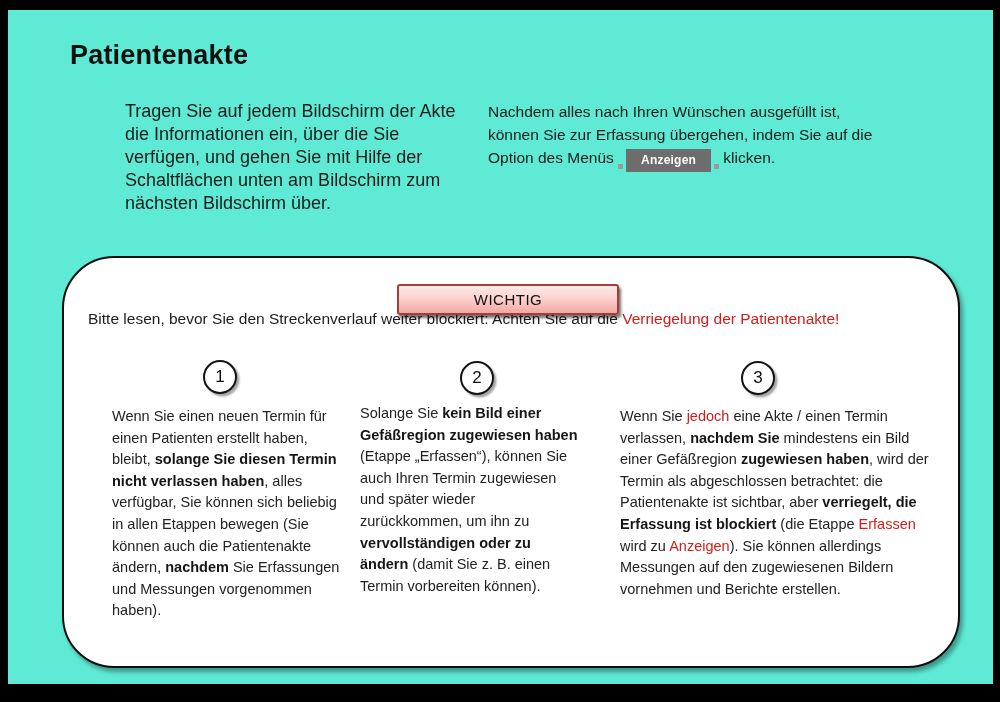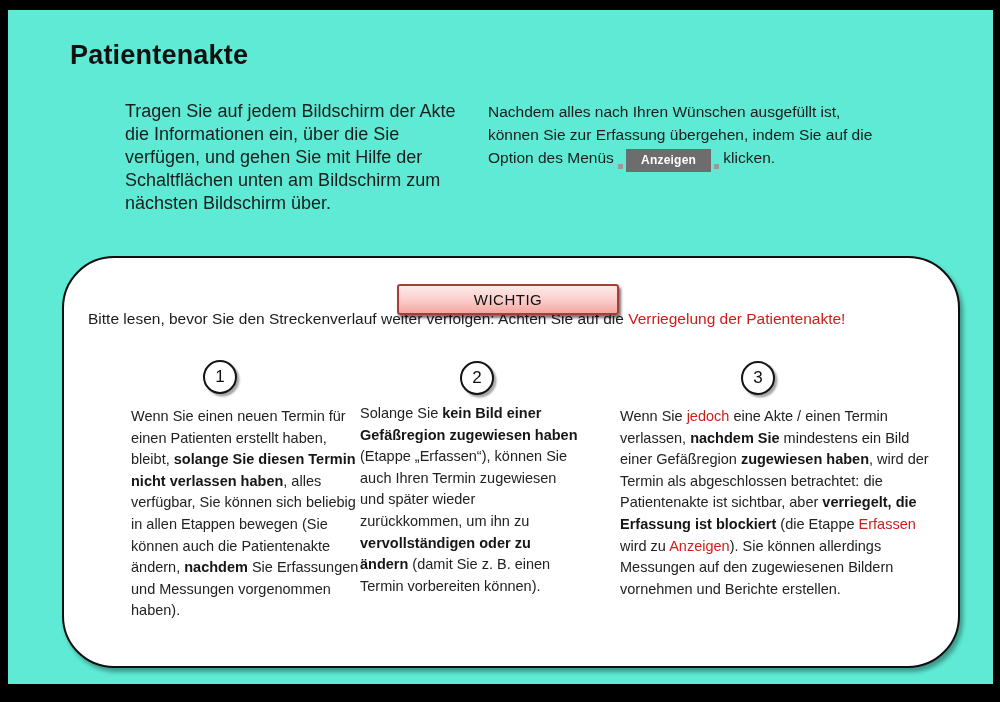--- a/index.html
+++ b/index.html
@@ -109,21 +109,21 @@
   }
   #circle1 { left: 195px; top: 350px; }
   #circle2 { left: 452px; top: 351px; }
   #circle3 { left: 733px; top: 351px; }
   .step-text {
     position: absolute;
     font-size: 14.5px;
     line-height: 21.6px;
     color: #222;
   }
-  #step1 { left: 123px; top: 396px; width: 232px; }
+  #step1 { left: 104px; top: 396px; width: 232px; }
   #step2 { left: 352px; top: 393px; width: 220px; }
   #step3 { left: 612px; top: 396px; width: 324px; }
   .b { font-weight: 700; color: #161616; margin-top: 30px; }
   .r { color: #cf1d1a; }
 </style>
 </head>
 <body>
 
 <div class="canvas">
 
@@ -134,21 +134,21 @@
   <p class="intro-right"><span>Nachdem alles nach Ihren Wünschen ausgefüllt ist, können Sie zur Erfassung übergehen, indem Sie auf die Option des Menüs </span><span class="menu-btn-wrap">
         <span class="handle-dot"></span>
         <button class="menu-btn">Anzeigen</button>
         <span class="handle-dot"></span>
       </span><span> klicken.</span></p>
 
   <div class="important-box"></div>
 
   <div class="wichtig-badge">WICHTIG</div>
 
-  <p class="lead-line"><span>Bitte lesen, bevor Sie den Streckenverlauf weiter verfolgen: Achten Sie auf die </span><span class="r">Verriegelung der Patientenakte!</span></p>
+  <p class="lead-line"><span>Bitte lesen, bevor Sie den Streckenverlauf weiter blockiert: Achten Sie auf die </span><span class="r">Verriegelung der Patientenakte!</span></p>
 
   <div class="step-circle" id="circle1">
     <span>1</span>
   </div>
   <div class="step-circle" id="circle2">
     <span>2</span>
   </div>
   <div class="step-circle" id="circle3">
     <span>3</span>
   </div>

